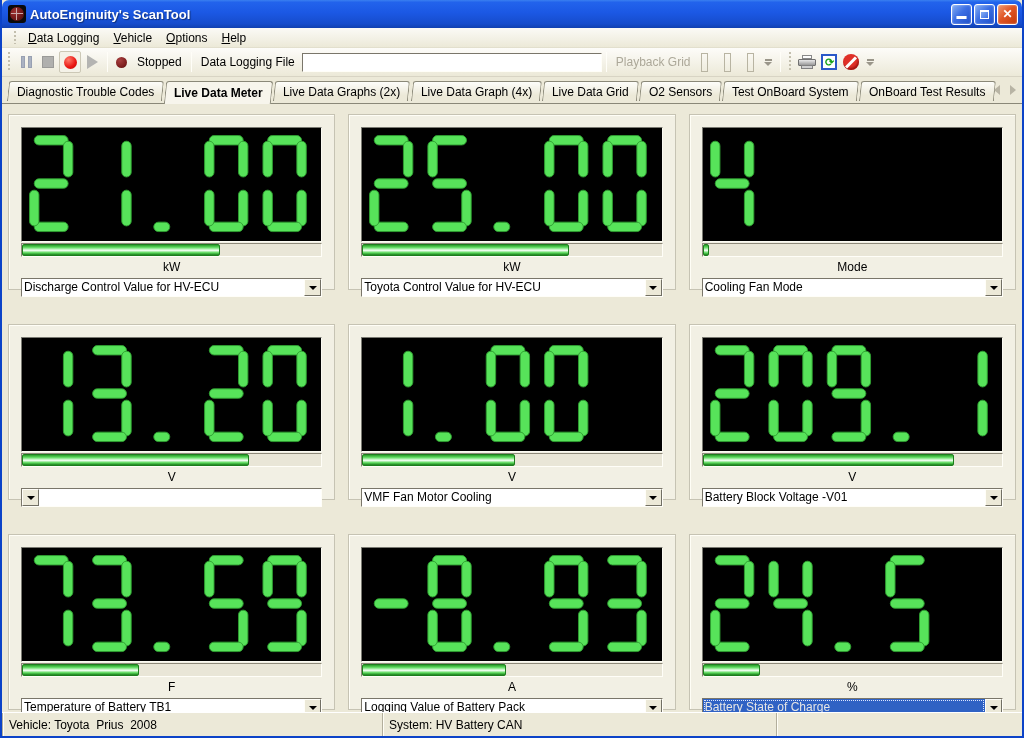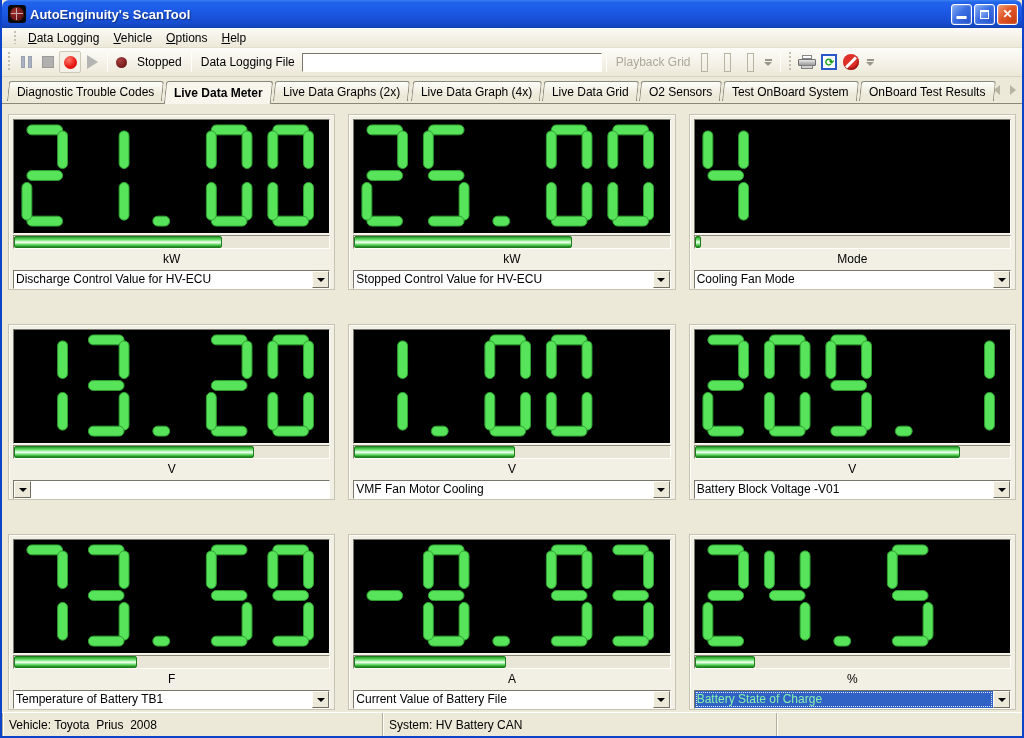--- a/index.html
+++ b/index.html
@@ -72,31 +72,31 @@
     padding:3px 8px 3px 8px;font-size:12px;margin-right:2px;color:#000;height:20px;white-space:nowrap;transform:skewX(-6deg);}
   .tab span{display:inline-block;transform:skewX(6deg);}
   .tab.active{background:#f7f5ec;font-weight:bold;height:23px;padding-top:4px;margin-bottom:-1px;z-index:3;position:relative;}
   .tab-scroll{position:absolute;right:6px;top:8px;display:flex;gap:10px;}
   .tri-l{width:0;height:0;border-right:6px solid #b8b4a4;border-top:5px solid transparent;border-bottom:5px solid transparent;}
   .tri-r{width:0;height:0;border-left:6px solid #b8b4a4;border-top:5px solid transparent;border-bottom:5px solid transparent;}
 
   
   .content{flex:1;background:#ece9d8;padding:10px 6px 0 6px;}
   .meters{display:grid;grid-template-columns:repeat(3,1fr);gap:34px 13px;}
-  .meter{background:#f2f0e4;border:1px solid #c6c3b3;box-shadow:inset 1px 1px 0 #fffef6;padding:4px;height:176px;
+  .meter{background:#f2f0e4;border:1px solid #c6c3b3;box-shadow:inset 1px 1px 0 #fffef6;padding:12px;height:176px;
     display:flex;flex-direction:column;}
   .display{height:115px;flex:0 0 115px;background:#000;border:1px solid;border-color:#7a7a72 #fbfaf2 #fbfaf2 #7a7a72;overflow:hidden;}
   .display svg{width:100%;height:100%;display:block;}
   .bar-track{height:14px;flex:0 0 14px;margin-top:1px;background:#e9e6d7;border:1px solid;border-color:#8e8a7a #fffef8 #fffef8 #8e8a7a;padding:0;}
   .bar-fill{height:100%;border:1px solid #1d7d1d;border-radius:2px;
     background:linear-gradient(180deg,#2c9a2c 0%,#58d858 22%,#c9f8c9 45%,#ecfdec 55%,#58d858 78%,#1d7d1d 100%);}
   .unit{height:17px;flex:0 0 17px;display:flex;align-items:center;justify-content:center;font-size:12px;color:#000;margin-top:1px;}
   .combo{height:19px;flex:0 0 19px;display:flex;background:#fff;border:1px solid;border-color:#7a766a #fffef8 #fffef8 #7a766a;margin-top:3px;}
   .combo .val{flex:1;font-size:12px;line-height:17px;padding:0 2px;color:#000;white-space:nowrap;overflow:hidden;}
-  .combo.selected .val{background:#2f62c4;color:#86efac;outline:1px dotted #dce6ff;outline-offset:-2px;}
+  .combo.selected .val{background:#2f62c4;color:#e5e5e5;outline:1px dotted #dce6ff;outline-offset:-2px;}
   .combo .dd{width:17px;flex:0 0 17px;background:#ece9d8;border:1px solid;border-color:#fffef8 #716f64 #716f64 #fffef8;
     display:flex;align-items:center;justify-content:center;}
   .combo .dd .arr{width:0;height:0;border-top:4px solid #000;border-left:4px solid transparent;border-right:4px solid transparent;}
 
   
   .statusbar{height:24px;flex:0 0 24px;background:#ece9d8;border-top:1px solid #fff;display:flex;align-items:center;font-size:12px;}
   .sb-pane{height:100%;display:flex;align-items:center;padding:0 6px;border-left:1px solid #b2ae9c;box-shadow:inset 1px 0 0 #fffef6;white-space:pre;}
   .sb-pane.p1{width:380px;}
   .sb-pane.p2{width:394px;}
   .sb-pane.p3{flex:1;}
@@ -265,21 +265,21 @@
               <rect x="261" y="96" width="36" height="10" rx="5" ry="5" fill="#57e35a" stroke="#2f9e31" stroke-width="1"></rect>
               <rect x="256" y="62" width="10" height="38" rx="5" ry="5" fill="#57e35a" stroke="#2f9e31" stroke-width="1"></rect>
               <rect x="256" y="10" width="10" height="38" rx="5" ry="5" fill="#57e35a" stroke="#2f9e31" stroke-width="1"></rect>
             </svg>
           </div>
           <div class="bar-track">
             <div class="bar-fill" style="width: 69%;"></div>
           </div>
           <div class="unit">kW</div>
           <div class="combo">
-            <div class="val">Stopped Control Value for HV-ECU</div>
+            <div class="val">Toyota Control Value for HV-ECU</div>
             <div class="dd">
               <div class="arr"></div>
             </div>
           </div>
         </div>
         <div class="meter">
           <div class="display">
             <svg viewBox="0 0 318 112" preserveAspectRatio="xMinYMid meet">
               <rect x="44" y="10" width="10" height="38" rx="5" ry="5" fill="#57e35a" stroke="#2f9e31" stroke-width="1"></rect>
               <rect x="44" y="62" width="10" height="38" rx="5" ry="5" fill="#57e35a" stroke="#2f9e31" stroke-width="1"></rect>
@@ -458,21 +458,21 @@
               <rect x="292" y="62" width="10" height="38" rx="5" ry="5" fill="#57e35a" stroke="#2f9e31" stroke-width="1"></rect>
               <rect x="261" y="96" width="36" height="10" rx="5" ry="5" fill="#57e35a" stroke="#2f9e31" stroke-width="1"></rect>
               <rect x="261" y="50" width="36" height="10" rx="5" ry="5" fill="#57e35a" stroke="#2f9e31" stroke-width="1"></rect>
             </svg>
           </div>
           <div class="bar-track">
             <div class="bar-fill" style="width: 48%;"></div>
           </div>
           <div class="unit">A</div>
           <div class="combo">
-            <div class="val">Current Value of Battery File</div>
+            <div class="val">Logging Value of Battery Pack</div>
             <div class="dd">
               <div class="arr"></div>
             </div>
           </div>
         </div>
         <div class="meter">
           <div class="display">
             <svg viewBox="0 0 318 112" preserveAspectRatio="xMinYMid meet">
               <rect x="13" y="4" width="36" height="10" rx="5" ry="5" fill="#57e35a" stroke="#2f9e31" stroke-width="1"></rect>
               <rect x="44" y="10" width="10" height="38" rx="5" ry="5" fill="#57e35a" stroke="#2f9e31" stroke-width="1"></rect>

